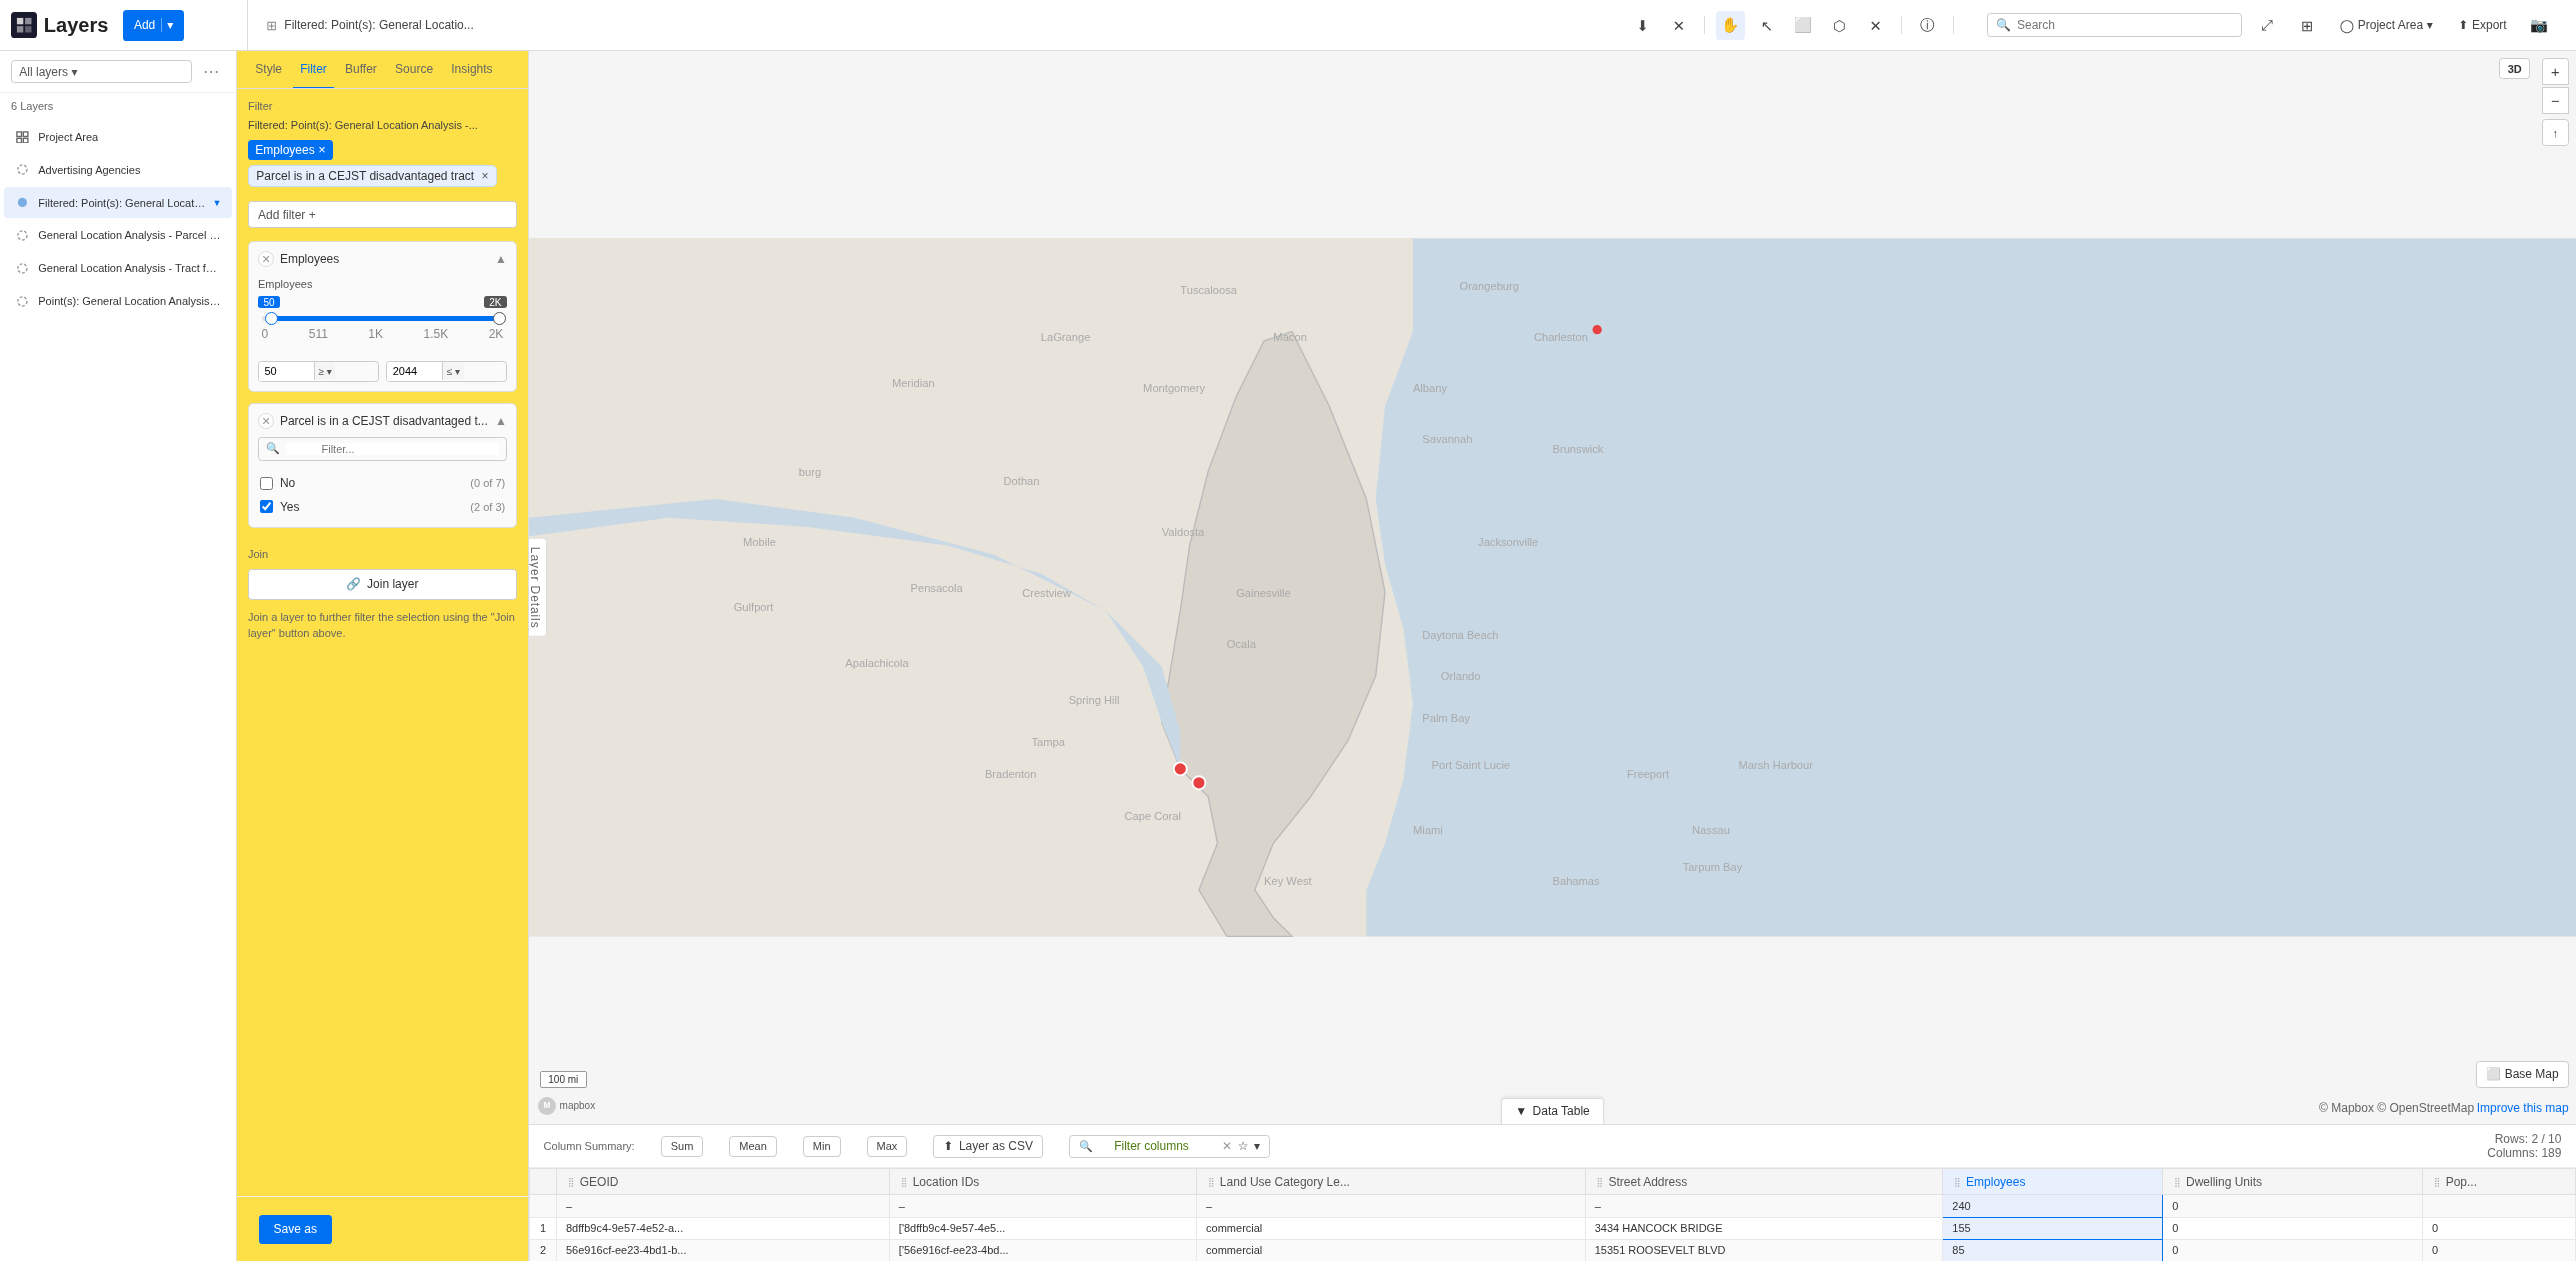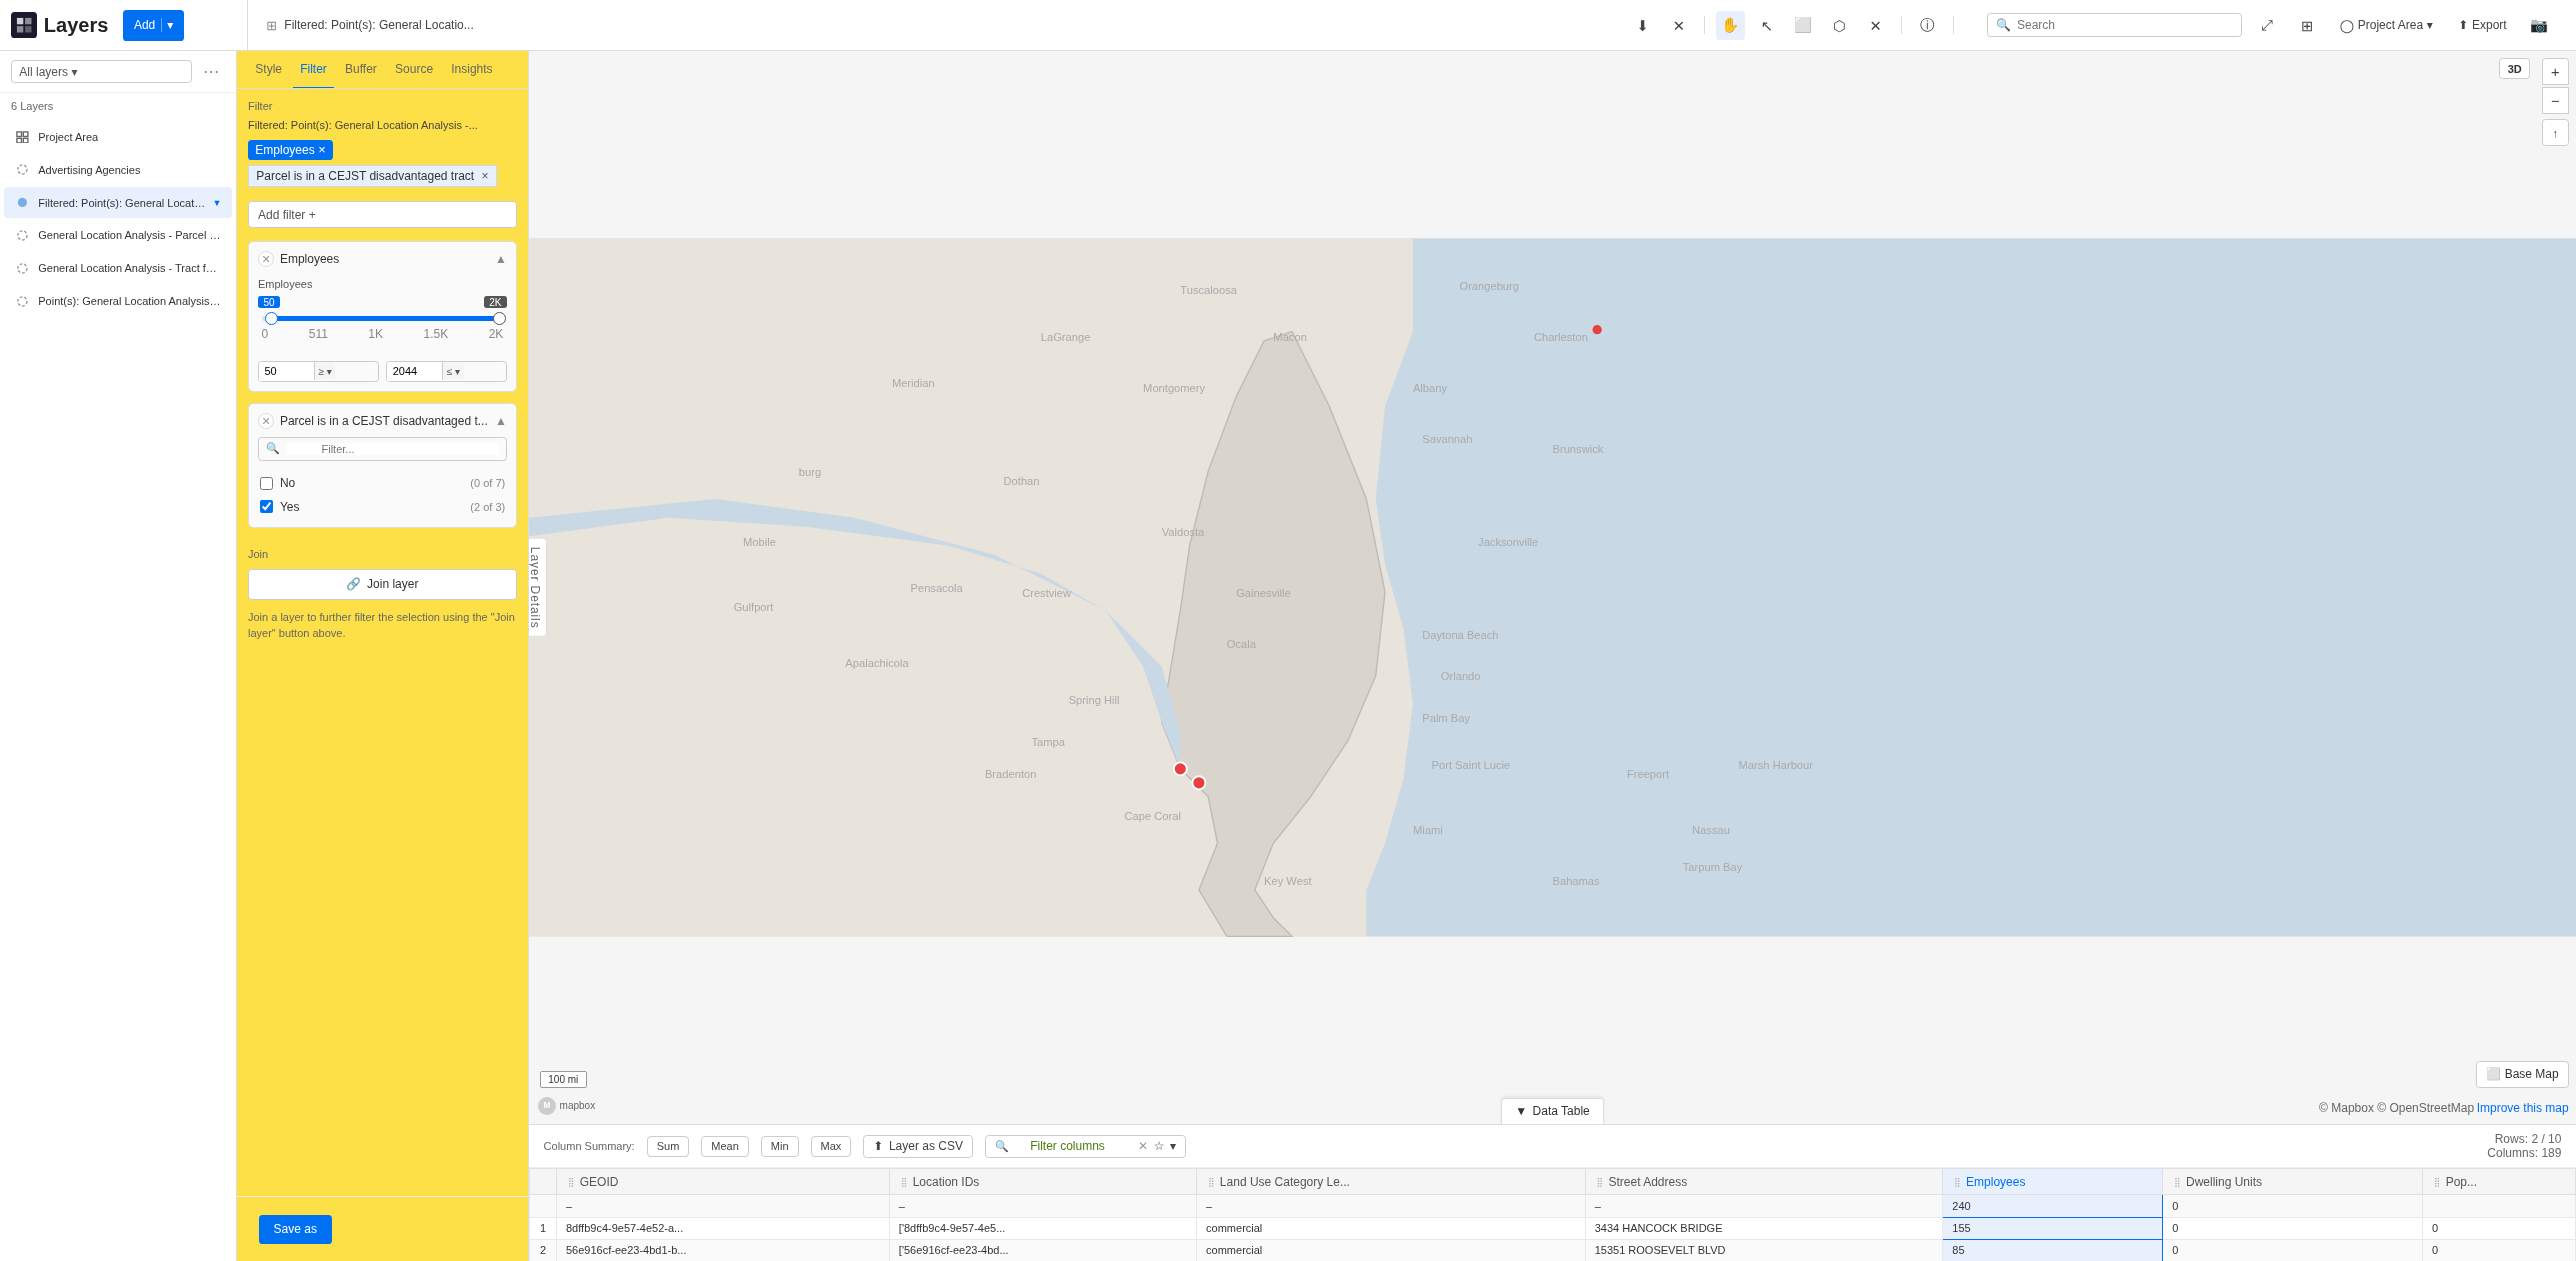--- a/index.html
+++ b/index.html
@@ -55,21 +55,21 @@
     .filter-tab.active { color: #0070f3; border-bottom-color: #0070f3; font-weight: 500; }
 
     .filter-body { flex: 1; overflow-y: auto; padding: 11px; }
     .filter-label { font-size: 11px; color: #666; margin-bottom: 7.3px; font-weight: 500; }
 
     .filter-breadcrumb { font-size: 11px; color: #444; margin-bottom: 9px; overflow: hidden; text-overflow: ellipsis; white-space: nowrap; }
 
     .filter-tag { display: inline-flex; align-items: center; gap: 3.6px; background: #0070f3; color: #fff; border-radius: 3.6px; padding: 2.7px 7.3px; font-size: 11px; margin-bottom: 5.5px; margin-right: 3.6px; }
     .filter-tag-x { cursor: pointer; font-size: 12.8px; line-height: 1; }
 
-    .filter-tag-outline { display: inline-flex; align-items: flex-end; gap: 3.6px; background: #e8f0fe; color: #333; border-radius: 0; padding: 2.7px 7.3px; font-size: 11px; margin-bottom: 5.5px; border: 0.9px solid #c5d8fa; }
+    .filter-tag-outline { display: inline-flex; align-items: flex-end; gap: 3.6px; background: #e8f0fe; color: #333; border-radius: 5px; padding: 2.7px 7.3px; font-size: 11px; margin-bottom: 5.5px; border: 0.9px solid #c5d8fa; }
 
     .add-filter-btn { display: flex; align-items: center; gap: 3.6px; border: 0.9px solid #ccc; border-radius: 3.6px; padding: 5.5px 9px; font-size: 11px; color: #555; background: #fff; cursor: pointer; width: 100%; margin-bottom: 12.8px; }
 
     .filter-condition { border: 0.9px solid #ddd; border-radius: 5.5px; padding: 9px; margin-bottom: 11px; background: #fafafa; }
     .filter-condition-header { display: flex; align-items: center; justify-content: space-between; margin-bottom: 7.3px; }
     .filter-condition-title { font-size: 12px; font-weight: 500; color: #333; }
     .condition-close { cursor: pointer; color: #999; font-size: 12.8px; background: #fff; border: 0.9px solid #ddd; border-radius: 50%; width: 16.4px; height: 16.4px; display: flex; align-items: center; justify-content: center; font-size: 11px; }
 
     .slider-container { padding: 3.6px 0 14.6px; }
     .slider-labels { display: flex; justify-content: space-between; align-items: center; margin-bottom: 5.5px; }
@@ -124,21 +124,21 @@
     .base-map-btn { position: absolute; bottom: 36px; right: 7.3px; background: #fff; border: 0.9px solid #ccc; border-radius: 3.6px; padding: 5.5px 9px; font-size: 11px; cursor: pointer; color: #333; display: flex; align-items: center; gap: 3.6px; }
 
     .data-table-toggle { position: absolute; bottom: 0; left: 0; right: 0; background: transparent; display: flex; justify-content: center; }
     .data-table-btn { background: #fff; border: 0.9px solid #ddd; border-bottom: none; border-radius: 3.6px 3.6px 0 0; padding: 5.5px 12.8px; font-size: 11px; cursor: pointer; color: #333; display: flex; align-items: center; gap: 5.5px; box-shadow: 0 -1.8px 3.6px rgba(0,0,0,0.06); }
 
     
     .layer-details-tab { position: absolute; left: 0; top: 50%; transform: translateY(-50%); width: 18px; background: #fff; border: 0.9px solid #ddd; border-left: none; border-radius: 0 3.6px 3.6px 0; padding: 7.3px 3.6px; cursor: pointer; writing-mode: vertical-rl; font-size: 9px; color: #666; text-align: center; letter-spacing: 0.9px; }
 
     
     .data-table-area { background: #fff; border-top: 0.9px solid #ddd; flex-shrink: 0; }
-    .data-table-header { display: flex; align-items: center; padding: 7.3px 14.6px; border-bottom: 0.9px solid #eee; gap: 12px; }
+    .data-table-header { display: flex; align-items: center; padding: 7.3px 14.6px; border-bottom: 0.9px solid #eee; gap: 26px; }
     .column-summary-label { font-size: 11px; color: #666; font-weight: 500; }
     .summary-btn { border: 0.9px solid #ccc; border-radius: 4px; padding: 3.6px 9px; font-size: 11px; color: #444; background: #fff; cursor: pointer; }
     .export-csv-btn { display: flex; align-items: center; gap: 5.5px; border: 0.9px solid #ccc; border-radius: 3.6px; padding: 3.6px 9px; font-size: 11px; color: #444; background: #fff; cursor: pointer; }
     .filter-cols { display: flex; align-items: center; gap: 5.5px; border: 0.9px solid #ccc; border-radius: 3.6px; padding: 3.6px 9px; font-size: 11px; color: #444; background: #fff; cursor: pointer; flex: 1; max-width: 201px; }
     .filter-cols-x { cursor: pointer; color: #999; }
     .row-info { font-size: 11px; color: #666; margin-left: auto; text-align: right; }
 
     .data-table { width: 100%; border-collapse: collapse; }
     .data-table th { font-size: 10px; color: #555; background: #f5f5f5; padding: 5.5px 9px; border: 0.9px solid #e0e0e0; text-align: left; white-space: nowrap; font-weight: 500; }
     .data-table td { font-size: 11px; color: #333; padding: 4.6px 9px; border: 0.9px solid #e8e8e8; white-space: nowrap; max-width: 182px; overflow: hidden; text-overflow: ellipsis; }

